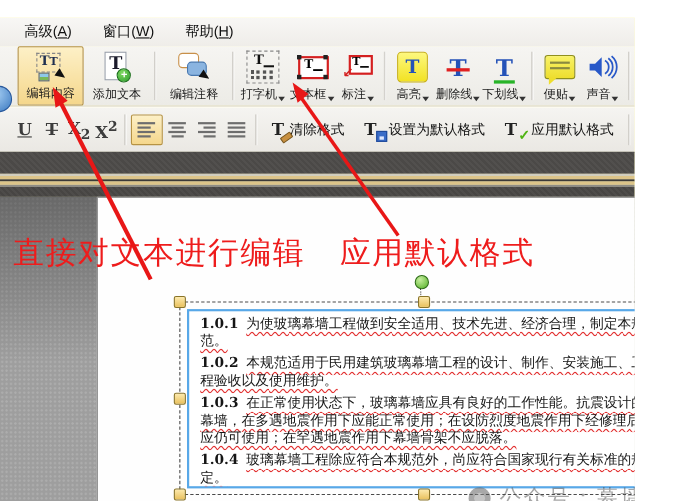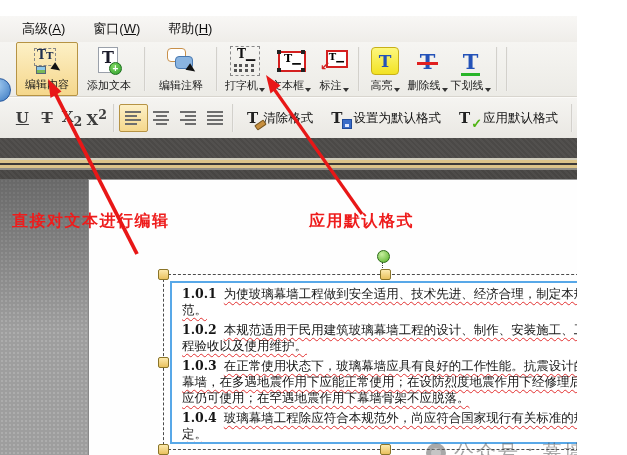--- a/index.html
+++ b/index.html
@@ -99,21 +99,21 @@
 
   
   .workspace{position:absolute;left:0;top:163px;right:0;bottom:0;background:#9e9e9e;
              background-image:radial-gradient(#adadad 1px,transparent 1.2px);background-size:4px 4px;}
   .lshadow{position:absolute;left:0;top:163px;width:88px;height:150px;
            background:linear-gradient(rgba(30,30,30,.42),rgba(30,30,30,0));}
   .page{position:absolute;left:88px;top:163px;width:539px;height:292px;background:#fefefe;
         border-left:1px solid #8a8a8a;border-top:1px solid #999;}
 
   
-  .red-note{position:absolute;color:#ee1c1c;font-size:16px;font-weight:700;letter-spacing:1.5px;
+  .red-note{position:absolute;color:#ee1c1c;font-size:28px;font-weight:400;letter-spacing:1.5px;
             z-index:40;white-space:nowrap;}
   .arrows{position:absolute;left:0;top:0;width:627px;height:455px;z-index:50;pointer-events:none;}
 
   
   .sel-dash{position:absolute;left:163px;top:258px;width:446px;height:176px;border:1px dashed #4a4a4a;
             box-sizing:border-box;z-index:10;}
   .txtblock{position:absolute;left:170px;top:265px;width:433px;height:163px;border:2px solid #58a8e8;
             background:#fff;box-sizing:border-box;z-index:11;padding:3px 10px 0;overflow:hidden;
             font-family:"DejaVu Serif","Liberation Serif",serif;font-size:12.5px;line-height:15.6px;color:#151515;}
   .doc-h{text-align:center;font-weight:bold;font-size:15px;margin:3px 0 10px;white-space:pre;}
@@ -269,22 +269,47 @@
           </span>
         </span>
       <span class="lblrow">
           <span>下划线</span>
           <span class="dd"></span>
         </span>
     </div>
 
     <span class="vsep"></span>
 
-
-
+    <div class="tb1" style="width:40px">
+      <span class="icwrap">
+          <span class="ic-note">
+        <i style="top:5px"></i>
+            <i style="top:10px"></i>
+            <span class="tail"></span>
+      </span>
+        </span>
+      <span class="lblrow">
+          <span>便贴</span>
+          <span class="dd"></span>
+        </span>
+    </div>
+
+
+    <div class="tb1" style="width:40px">
+      <span class="icwrap">
+          <svg width="28" height="22" viewBox="0 0 28 22">
+        <path d="M2 8 h5 l6 -6 v18 l-6 -6 h-5 z" fill="#2858c8"></path>
+        <path d="M16 5 a7 7 0 0 1 0 12 M19 3 a10 10 0 0 1 0 16 M22 1 a13 13 0 0 1 0 20" fill="none" stroke="#2858c8" stroke-width="1.6"></path>
+      </svg>
+        </span>
+      <span class="lblrow">
+          <span>声音</span>
+          <span class="dd"></span>
+        </span>
+    </div>
 
     <span class="vsep"></span>
     <span class="pencil-line" style="left:604px;top:14px"></span>
     <span class="pencil-line" style="left:604px;top:40px"></span>
   </div>
 
   <div class="toolbar2">
     <span class="fmt-letter" style="text-decoration:underline">U</span>
     <span class="fmt-letter" style="text-decoration:line-through">T</span>
     <span class="fmt-letter"><span>X</span><sub>2</sub></span>

